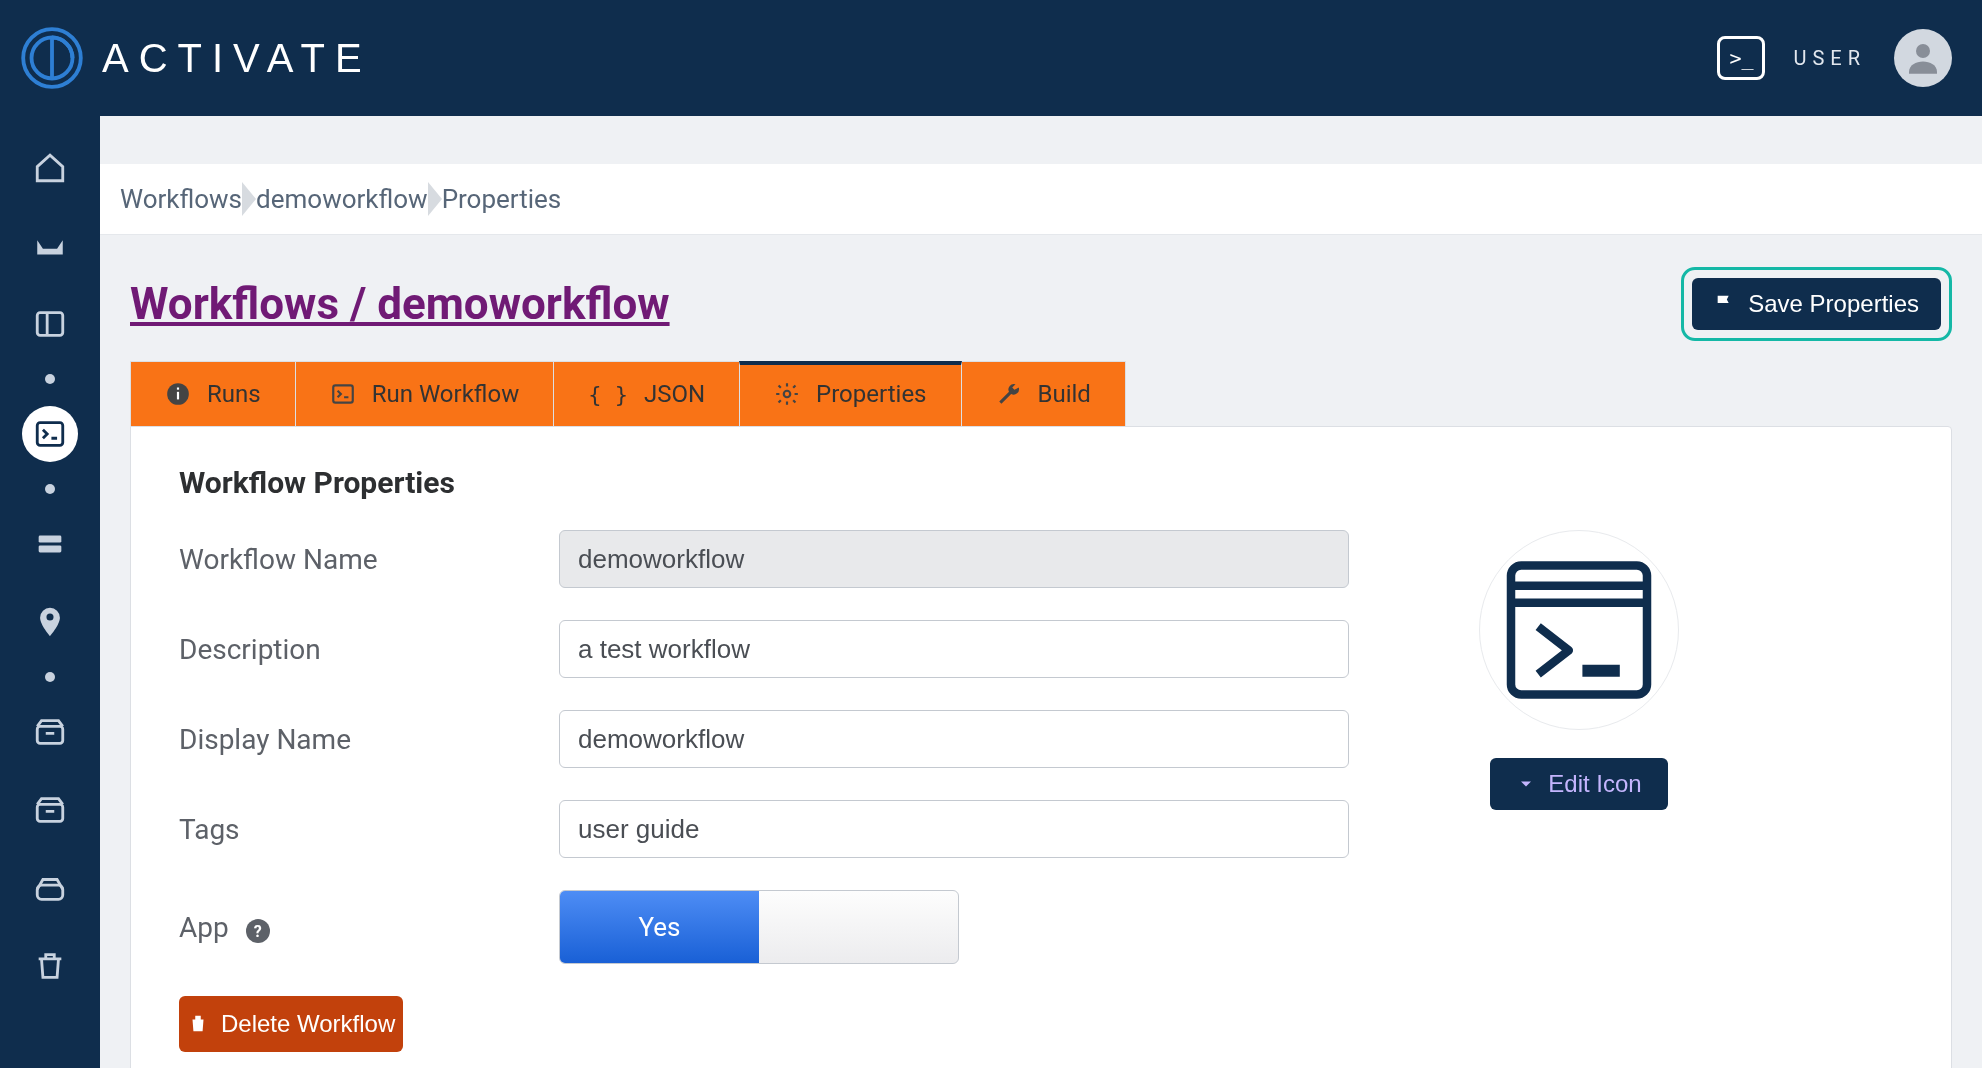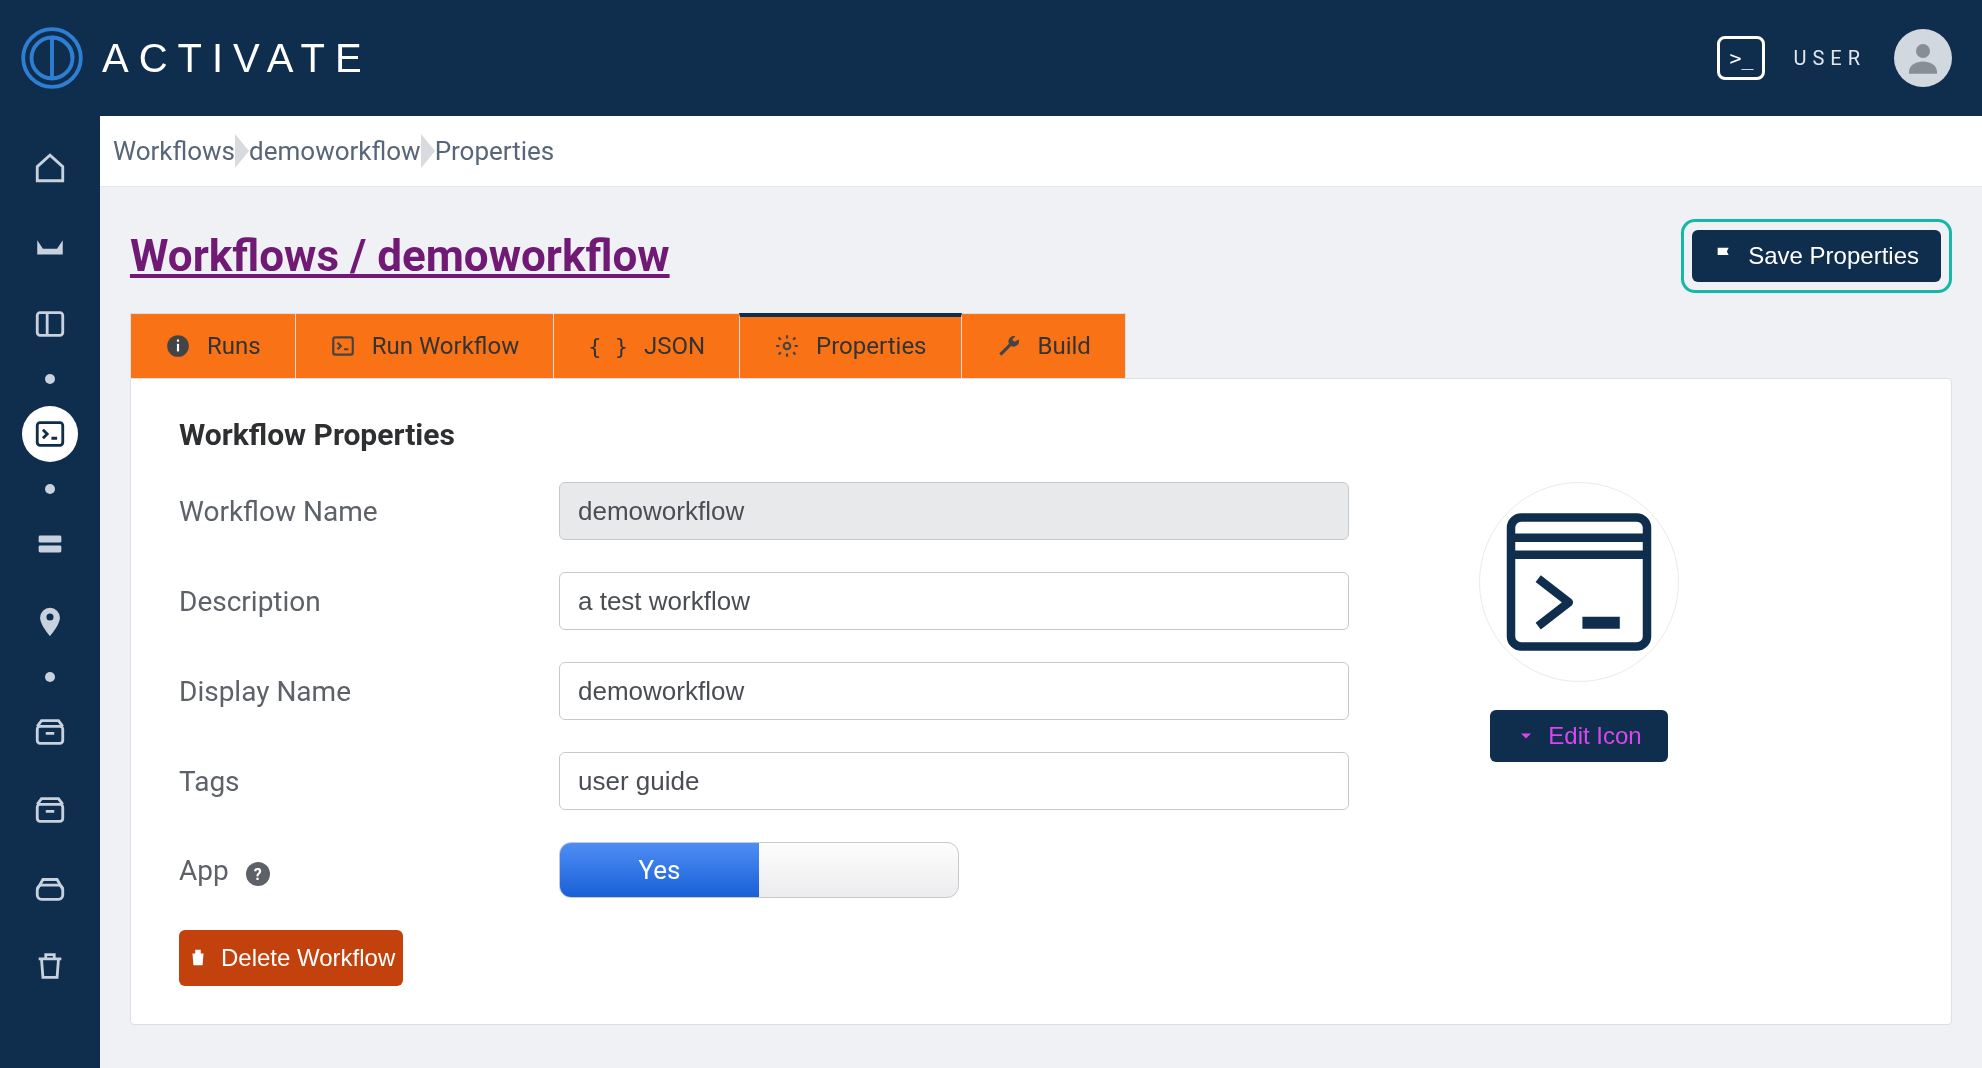--- a/index.html
+++ b/index.html
@@ -24,21 +24,21 @@
 .sidebar { width: 100px; background: #0f2d4d; display: flex; flex-direction: column; align-items: center; padding-top: 24px; gap: 22px; }
 .sidebar-item { width: 56px; height: 56px; display: flex; align-items: center; justify-content: center; color: #c8d2df; cursor: pointer; border-radius: 30px 6px 6px 30px; }
 .sidebar-item.active { background: #fff; color: #0f2d4d; border-radius: 28px; }
 .sidebar-dot { width: 10px; height: 10px; border-radius: 50%; background: #c8d2df; }
 .sidebar svg { width: 34px; height: 34px; }
 
 
 .main { flex: 1; background: #eff1f4; display: flex; flex-direction: column; }
 
 
-.breadcrumb { background: #fff; border-bottom: 1px solid #e5e8ec; padding: 18px 13px; display: flex; align-items: center; font-size: 26px; color: #576678; }
+.breadcrumb { background: #fff; border-bottom: 1px solid #e5e8ec; padding: 18px 20px; display: flex; align-items: center; font-size: 26px; color: #576678; margin-top: 48px; }
 .breadcrumb a { color: #576678; text-decoration: none; cursor: pointer; }
 .crumb-sep { width: 0; height: 0; border-left: 14px solid #d7dbe0; border-top: 17px solid transparent; border-bottom: 17px solid transparent; }
 
 
 .title-row { display: flex; align-items: center; padding: 32px 30px 10px 30px; }
 .page-title { font-size: 44px; font-weight: 700; color: #701a75; text-decoration: underline; }
 .save-wrap { margin-left: auto; padding: 8px; border: 3px solid #14b8a6; border-radius: 14px; }
 .btn-dark { background: #0f2d4d; color: #fff; padding: 12px 22px; border-radius: 6px; font-size: 24px; display: flex; align-items: center; gap: 12px; cursor: pointer; border: none; }
 
 
@@ -53,27 +53,27 @@
 .panel-body { display: flex; gap: 60px; }
 .form-col { flex: 1; max-width: 1200px; }
 .icon-col { width: 280px; display: flex; flex-direction: column; align-items: center; gap: 28px; }
 .form-row { display: flex; align-items: center; margin-bottom: 32px; }
 .form-label { width: 380px; font-size: 28px; color: #5d6168; }
 .form-input { flex: 1; max-width: 790px; height: 58px; border: 1px solid #c4c9d0; border-radius: 6px; font-size: 26px; padding: 0 18px; color: #4a4e54; background: #fff; }
 .form-input[readonly] { background: #e8e9eb; }
 .help-circle { display: inline-flex; width: 24px; height: 24px; border-radius: 50%; background: #5d6168; color: #fff; align-items: center; justify-content: center; font-size: 16px; font-weight: bold; margin-left: 10px; cursor: pointer; }
 
 
-.toggle { width: 400px; height: 56px; border: 1px solid #c4c9d0; border-radius: 12px; background: linear-gradient(#fdfdfd,#ececee); display: flex; overflow: hidden; cursor: pointer; }
+.toggle { width: 400px; height: 74px; border: 1px solid #c4c9d0; border-radius: 6px; background: linear-gradient(#fdfdfd,#ececee); display: flex; overflow: hidden; cursor: pointer; }
 .toggle-on { width: 50%; background: linear-gradient(#4e8df5,#1960d6); color: #fff; display: flex; align-items: center; justify-content: center; font-size: 26px; }
 
 
 .wf-icon-outer { width: 200px; height: 200px; border-radius: 50%; border: 1px solid #e8eaed; background: #fff; display: flex; align-items: center; justify-content: center; }
 .wf-icon-outer svg { width: 170px; height: 170px; }
-.btn-edit-icon { background: #0f2d4d; color: #d946ef; padding: 12px 26px; border-radius: 6px; font-size: 24px; display: flex; align-items: center; gap: 12px; cursor: pointer; border: none; }
+.btn-edit-icon { background: #0f2d4d; color: #c4b5fd; padding: 12px 26px; border-radius: 6px; font-size: 24px; display: flex; align-items: center; gap: 12px; cursor: pointer; border: none; }
 
 
 .btn-delete { background: #c2410c; color: #fff; padding: 14px 8px; border-radius: 6px; font-size: 24px; display: flex; align-items: center; gap: 12px; cursor: pointer; border: none; }
 </style>
 </head>
 <body>
 
 <div class="app">
 
   <div class="top-header">

